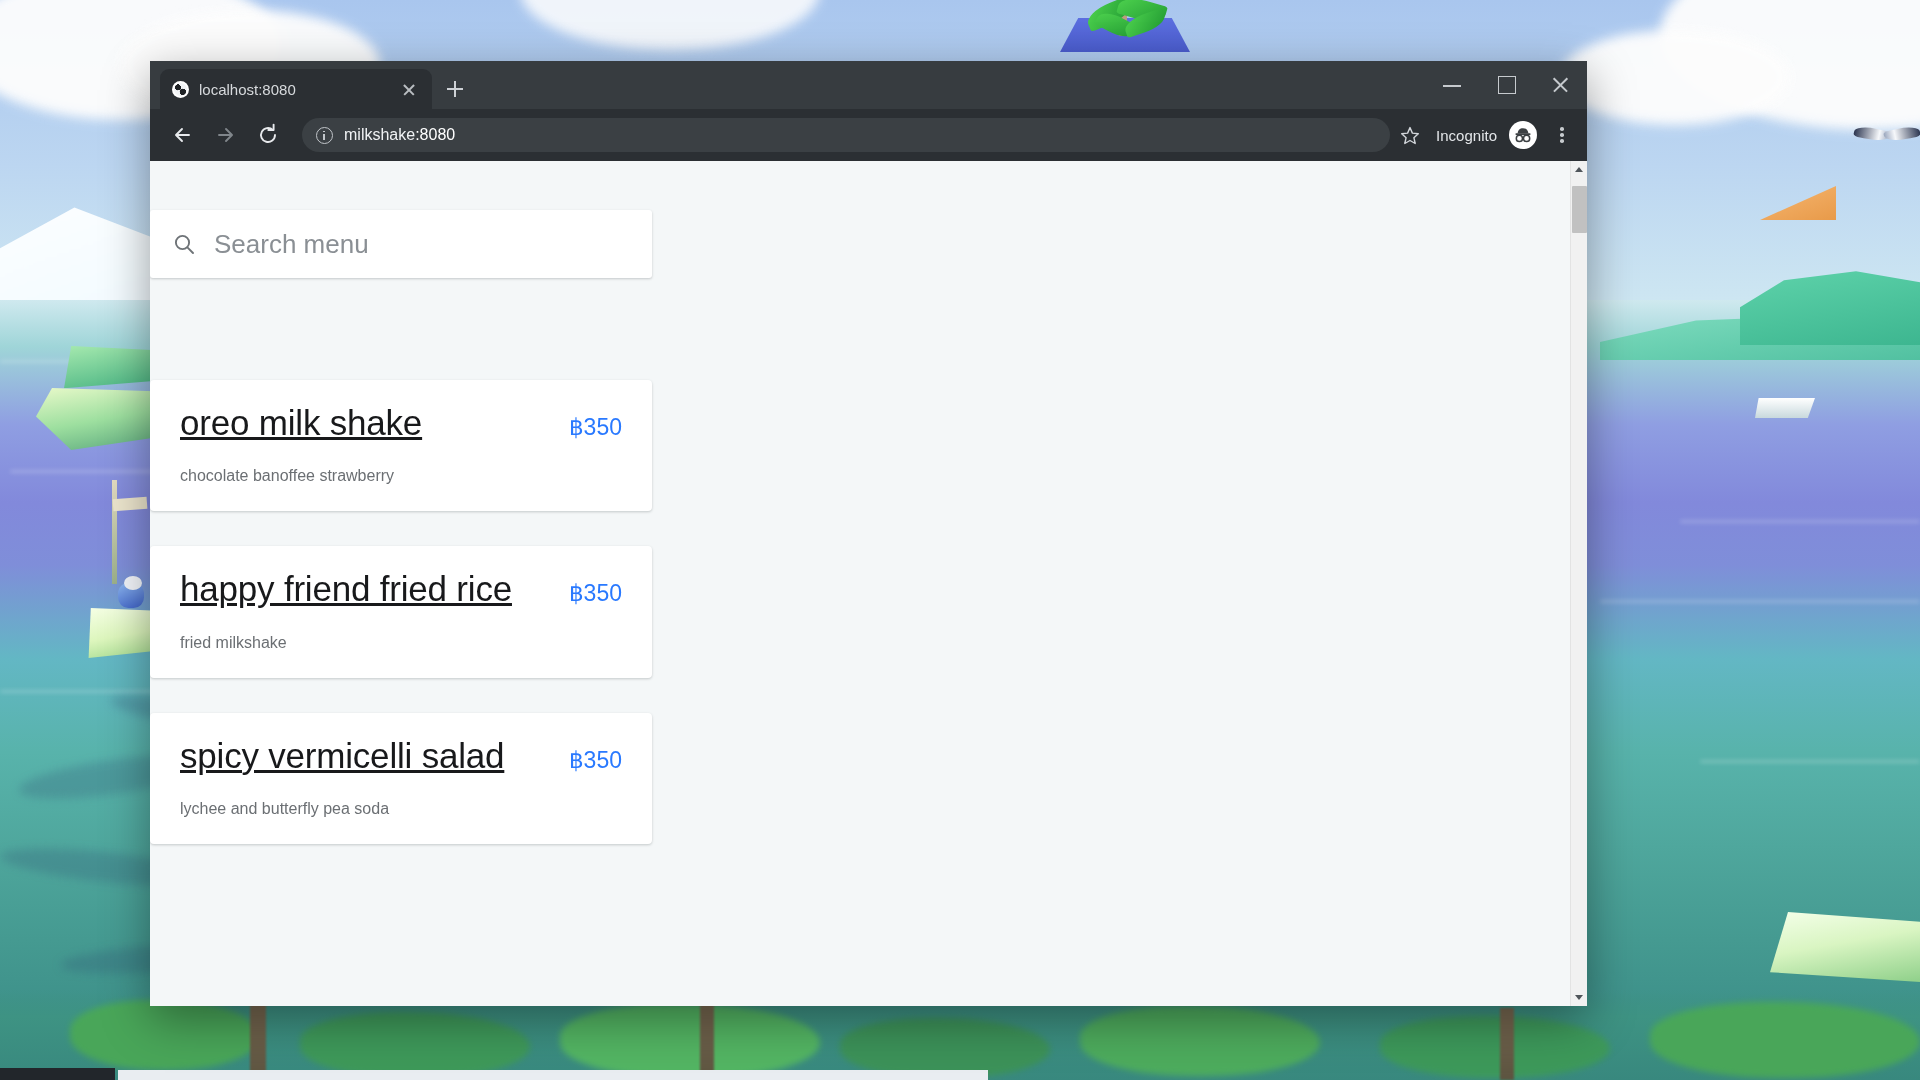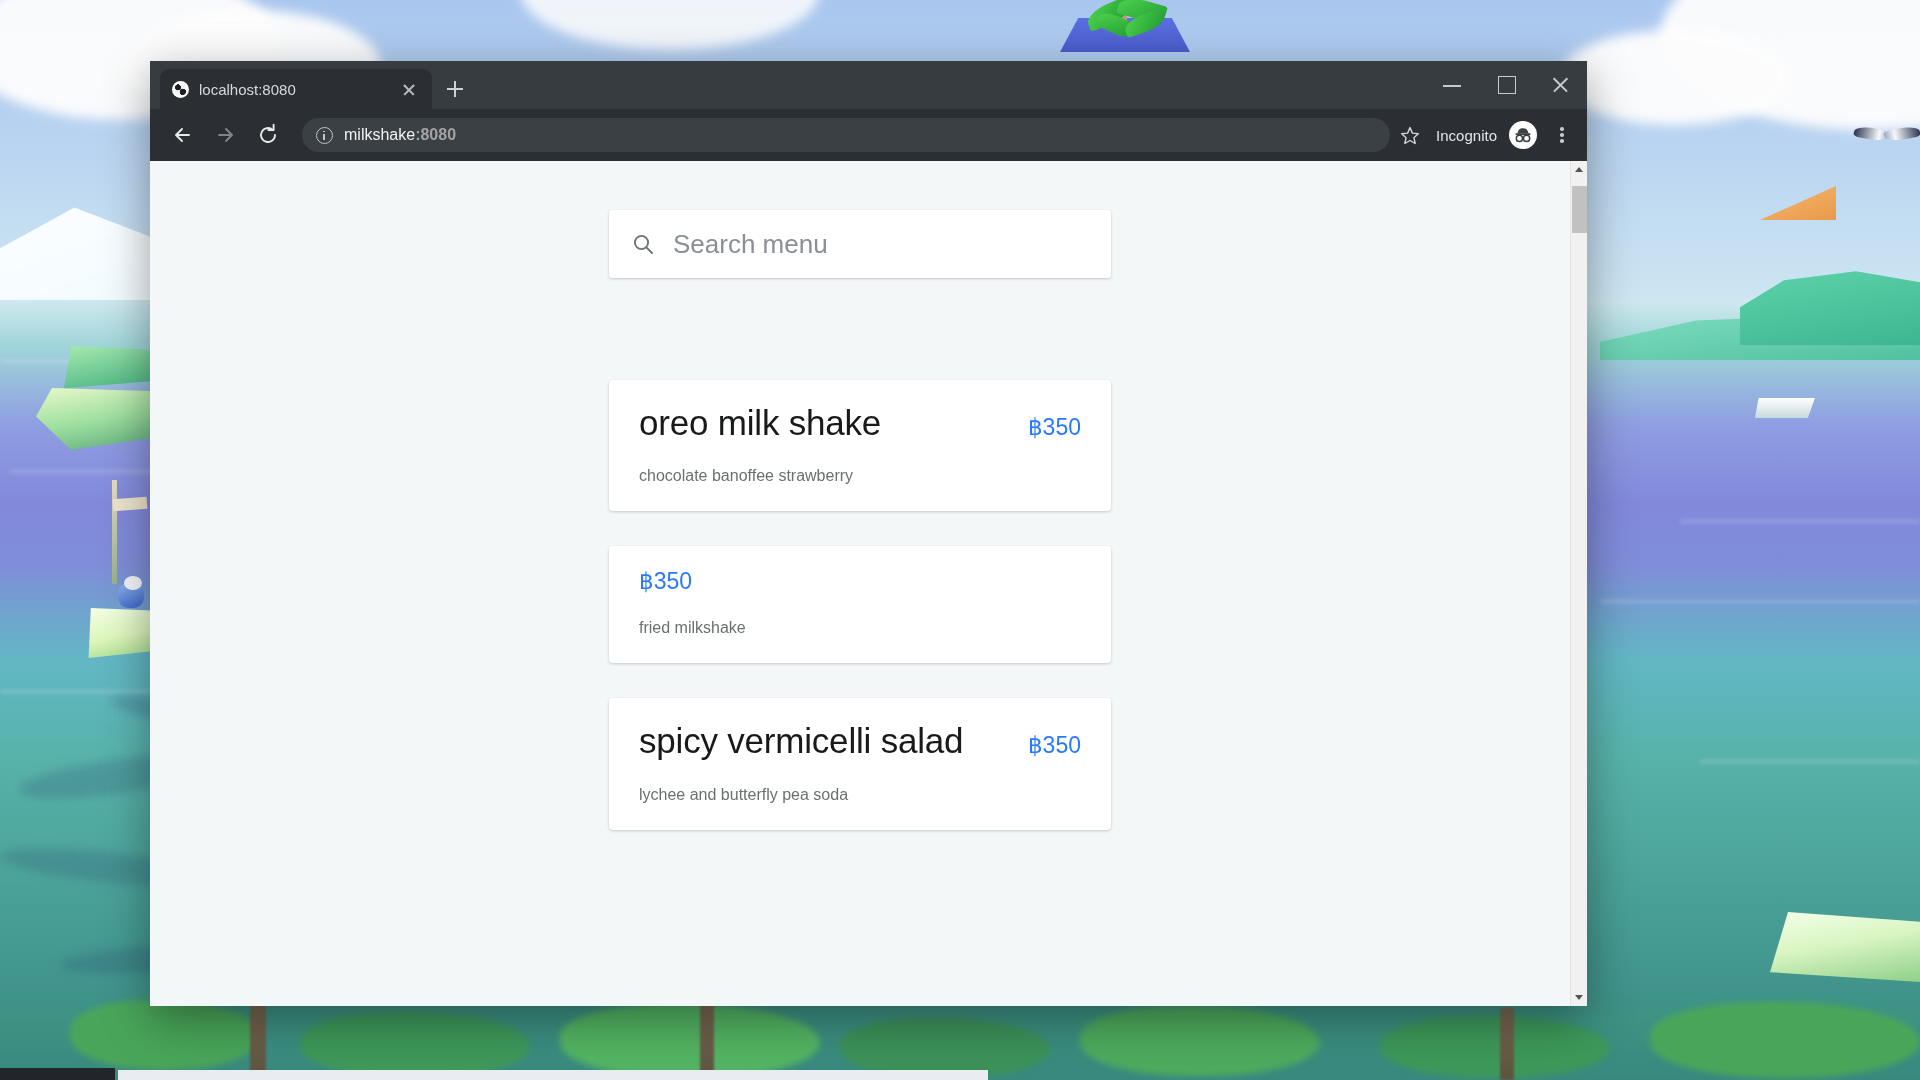--- a/index.html
+++ b/index.html
@@ -290,21 +290,21 @@
   }
   .info-icon::before {
     content: ""; position: absolute; left: 6.3px; top: 6.2px;
     width: 1.7px; height: 6.5px; background: #c2c6ca;
   }
   .info-icon::after {
     content: ""; position: absolute; left: 6.3px; top: 3px;
     width: 1.7px; height: 1.7px; background: #c2c6ca;
   }
   .url { font-size: 16px; color: #f0f2f4; white-space: nowrap; }
-  .url .port { color: #a3a3a3; font-weight: bold; }
+  .url .port { color: #ffffff; }
 
   .star {
     width: 20px; height: 19px; flex: 0 0 auto; margin-right: 14px;
   }
   .incognito-label { font-size: 15px; color: #e3e6e9; margin-right: 10px; white-space: nowrap; }
   .incognito-avatar {
     width: 28px; height: 28px; border-radius: 50%; background: #ffffff;
     position: relative; flex: 0 0 auto; margin-right: 6px;
   }
   .menu-dots { width: 34px; height: 40px; position: relative; flex: 0 0 auto; }
@@ -315,21 +315,21 @@
   .menu-dots i:nth-child(1) { top: 12px; }
   .menu-dots i:nth-child(2) { top: 18.2px; }
   .menu-dots i:nth-child(3) { top: 24.4px; }
 
   
   .viewport {
     position: relative; height: 845px; background: #f4f7f8; overflow: hidden;
   }
   .page {
     position: absolute; inset: 0 17px 0 0;
-    display: flex; flex-direction: column; align-items: center;
+    display: flex; flex-direction: column; 
     padding-top: 49px;
   }
 
   .searchbar {
     width: 502px; height: 68px; background: #ffffff; border-radius: 3px;
     box-shadow: 0 1px 3px rgba(60,64,67,.16), 0 1px 2px rgba(60,64,67,.1);
     display: flex; align-items: center; padding: 0 22px; gap: 18px;
   }
   .search-icon { width: 24px; height: 24px; flex: 0 0 auto; }
   .search-input {
@@ -343,21 +343,21 @@
   .card {
     width: 502px; background: #ffffff; border-radius: 4px;
     box-shadow: 0 1px 3px rgba(60,64,67,.17), 0 1px 2px rgba(60,64,67,.09);
     padding: 22px 30px 26px 30px;
   }
   .card-head {
     display: flex; align-items: baseline; justify-content: space-between; gap: 14px;
   }
   .card-title {
     font-size: 35px; color: #18191b; font-weight: 400;
-    line-height: 1.18; letter-spacing: -.2px;
+    line-height: 1.18; letter-spacing: -.2px; text-decoration: underline;
   }
   .card-price {
     font-size: 23px; color: #2979ff; white-space: nowrap; font-weight: 400;
   }
   .card-desc { margin-top: 24px; font-size: 16px; color: #6b6f73; }
 
   
   .scrollbar {
     position: absolute; right: 0; top: 0; width: 17px; height: 845px;
     background: #f1f1f1; border-left: 1px solid #e3e3e3;
@@ -531,20 +531,21 @@
         <div class="card">
           <div class="card-head">
             <div class="card-title">oreo milk shake</div>
             <div class="card-price">฿350</div>
           </div>
           <div class="card-desc">chocolate banoffee strawberry</div>
         </div>
 
         <div class="card">
           <div class="card-head">
+            <div class="card-title">happy friend fried rice</div>
             <div class="card-price">฿350</div>
           </div>
           <div class="card-desc">fried milkshake</div>
         </div>
 
         <div class="card">
           <div class="card-head">
             <div class="card-title">spicy vermicelli salad</div>
             <div class="card-price">฿350</div>
           </div>

